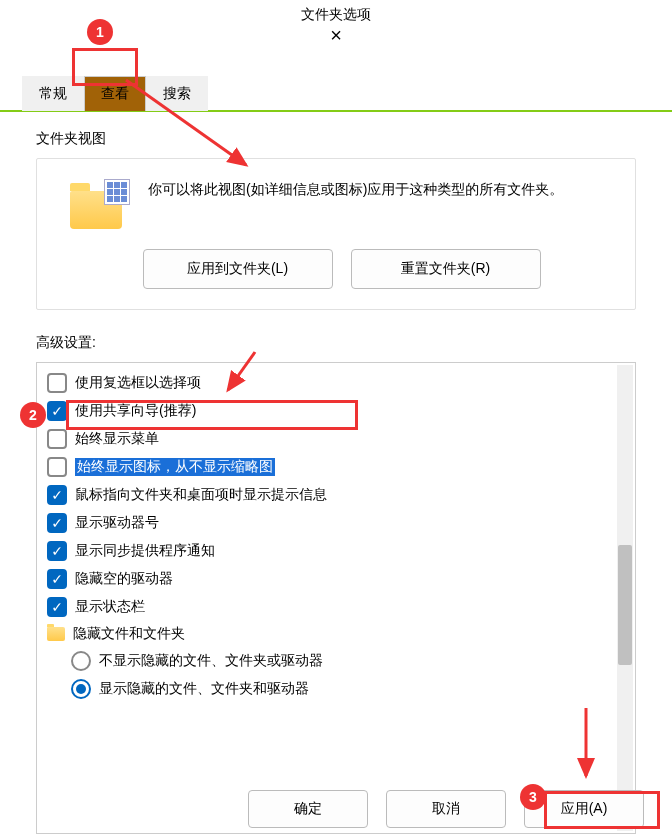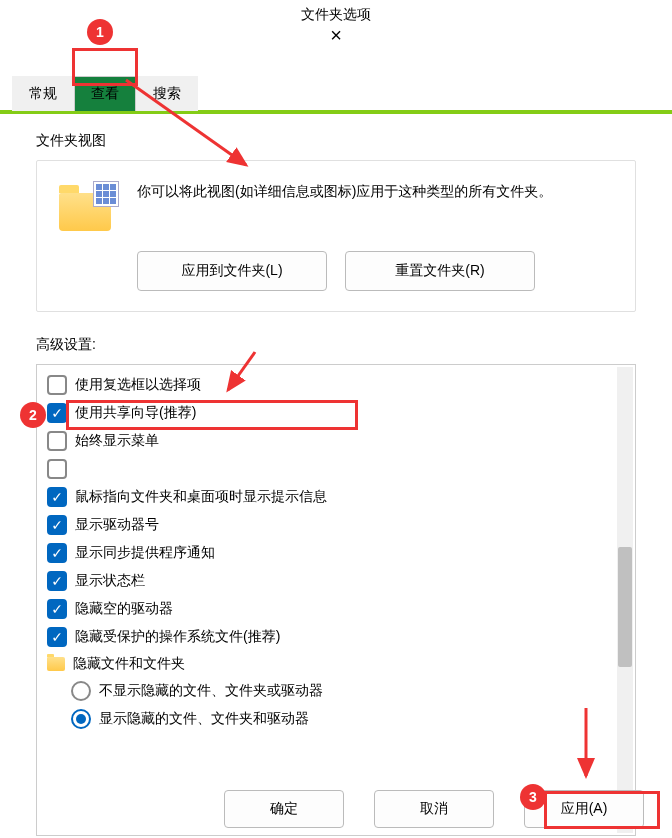--- a/index.html
+++ b/index.html
@@ -1,43 +1,43 @@
 <!DOCTYPE html>
 <html><head>
   <meta charset="utf-8">
   <style>
     * { margin: 0; padding: 0; box-sizing: border-box; font-family: "Microsoft YaHei", "Segoe UI", sans-serif; }
     body { width: 672px; height: 838px; background: #fff; position: relative; overflow: hidden; }
 
     .titlebar { display: flex; align-items: center; justify-content: space-between; padding: 6px 10px; font-size: 14px; flex-direction: column; }
     .close-x { font-size: 20px; font-weight: 300; cursor: pointer; padding: 0 6px; }
 
-    .tabs { display: flex; border-bottom: 4px solid #84cc16; padding-left: 12px; margin-top: 22px; text-align: right; }
+    .tabs { display: flex; border-bottom: 2px solid #84cc16; padding-left: 22px; margin-top: 22px; text-align: right; }
     .tab { padding: 8px 16px; font-size: 14px; border: 1px solid transparent; border-bottom: none; background: #f0f0f0; position: relative; top: 1px; cursor: pointer; }
-    .tab.active { background: #15803d; border-color: #ccc; }
+    .tab.active { background: #a16207; border-color: #ccc; }
 
     .content { padding: 18px 36px; }
 
     .group-label { font-size: 14px; margin-bottom: 10px; }
 
-    .view-group { border: 1px solid #e0e0e0; border-radius: 2px; padding: 20px 12px 20px 12px; margin-bottom: 24px; position: relative; }
+    .view-group { border: 1px solid #e0e0e0; border-radius: 2px; padding: 20px 12px 20px 23px; margin-bottom: 24px; position: relative; }
     .view-group-inner { display: flex; gap: 18px; align-items: flex-start; }
 
     .folder-icon { width: 60px; height: 50px; position: relative; flex-shrink: 0; margin-left: 10px; }
     .folder-body { position: absolute; width: 52px; height: 38px; bottom: 0; left: 0; background: linear-gradient(#ffe08a, #ffc94a); border-radius: 2px 4px 4px 4px; }
     .folder-tab { position: absolute; width: 20px; height: 8px; top: 4px; left: 0; background: #ffd96a; border-radius: 2px 2px 0 0; }
     .folder-grid { position: absolute; width: 26px; height: 26px; top: 0; right: 0; background: #fff; border: 1px solid #aac; display: grid; grid-template-columns: repeat(3,1fr); grid-template-rows: repeat(3,1fr); gap: 1px; padding: 2px; }
     .folder-grid span { background: #6b8dd6; }
 
     .desc-text { font-size: 14px; line-height: 1.5; color: #000; }
 
     .btn-row { display: flex; gap: 18px; margin-top: 20px; justify-content: center; }
     .btn { min-width: 190px; padding: 10px 16px; border: 1px solid #bbb; background: #fdfdfd; font-size: 14px; border-radius: 4px; cursor: pointer; }
     .btn.small { min-width: 150px; padding: 9px 12px; }
-    .btn.tiny { min-width: 120px; padding: 9px 12px; margin-left: 12px; }
+    .btn.tiny { min-width: 120px; padding: 9px 12px; }
 
     .tree-box { border: 1px solid #ccc; height: 472px; overflow-y: auto; padding: 6px 4px; position: relative; }
 
     .item { display: flex; align-items: center; gap: 8px; padding: 4px 6px; font-size: 14px; }
     .item.indent { padding-left: 30px; text-align: center; }
     .chk, .radio { width: 20px; height: 20px; border: 2px solid #888; flex-shrink: 0; display: flex; align-items: center; justify-content: center; }
     .chk { border-radius: 4px; }
     .chk.checked { background: #0067c0; border-color: #0067c0; color: #fff; font-size: 14px; }
     .chk.checked::after { content: "✓"; }
     .radio { border-radius: 50%; position: relative; }
@@ -112,44 +112,41 @@
       <div class="item">
         <span class="chk checked"></span>
         <span>使用共享向导(推荐)</span>
       </div>
       <div class="item">
         <span class="chk"></span>
         <span>始终显示菜单</span>
       </div>
       <div class="item">
         <span class="chk"></span>
+        <span class="anno-highlight">始终显示图标，从不显示缩略图</span>
       </div>
       <div class="item">
         <span class="chk checked"></span>
         <span>鼠标指向文件夹和桌面项时显示提示信息</span>
       </div>
       <div class="item">
         <span class="chk checked"></span>
         <span>显示驱动器号</span>
       </div>
       <div class="item">
         <span class="chk checked"></span>
         <span>显示同步提供程序通知</span>
       </div>
       <div class="item">
         <span class="chk checked"></span>
+        <span>隐藏空的驱动器</span>
+      </div>
+      <div class="item">
+        <span class="chk checked"></span>
         <span>显示状态栏</span>
-      </div>
-      <div class="item">
-        <span class="chk checked"></span>
-        <span>隐藏空的驱动器</span>
-      </div>
-      <div class="item">
-        <span class="chk checked"></span>
-        <span>隐藏受保护的操作系统文件(推荐)</span>
       </div>
       <div class="item">
         <span class="folder-small"></span>
         <span>隐藏文件和文件夹</span>
       </div>
       <div class="item indent">
         <span class="radio"></span>
         <span>不显示隐藏的文件、文件夹或驱动器</span>
       </div>
       <div class="item indent">

